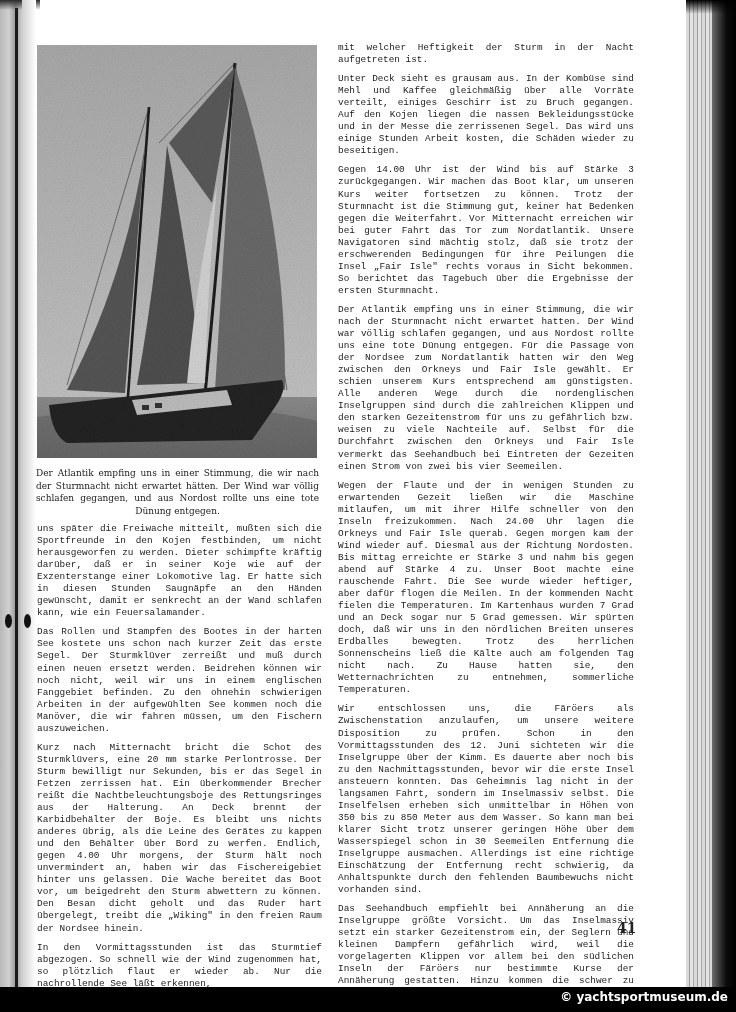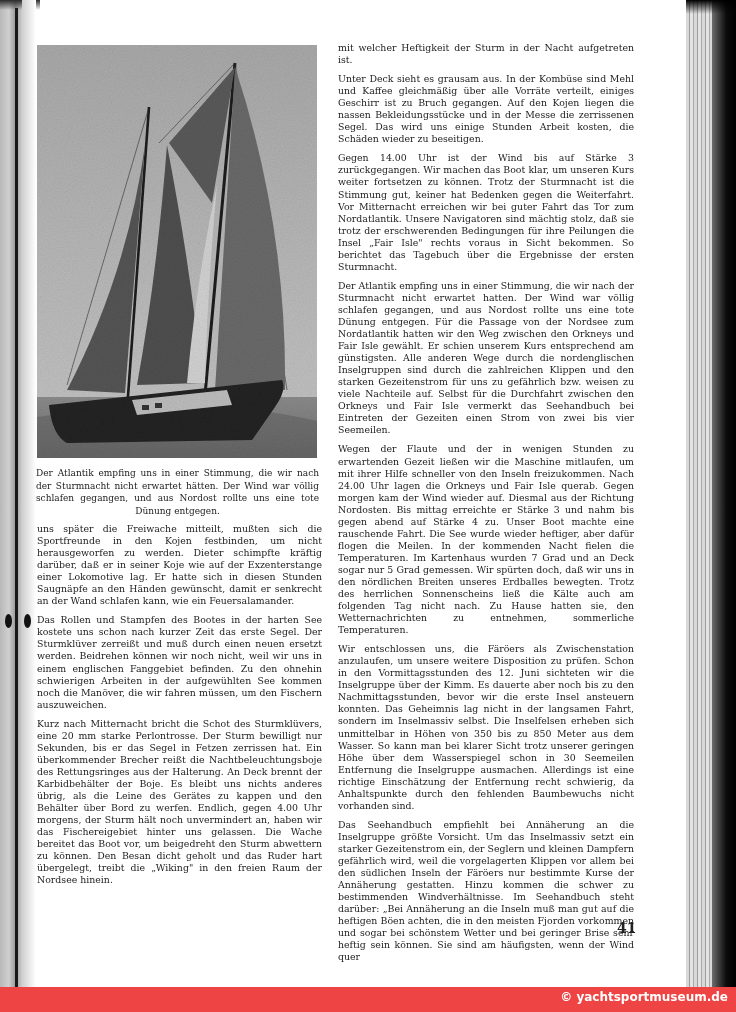--- a/index.html
+++ b/index.html
@@ -23,34 +23,34 @@
 
   
   .stack { position: absolute; left: 686px; top: 0; width: 50px; height: 987px;
     background: repeating-linear-gradient(90deg, #d9d9d9 0px, #d9d9d9 3px, #9c9c9c 3px, #9c9c9c 4px, #e4e4e4 4px, #e4e4e4 7px, #a9a9a9 7px, #a9a9a9 8px); }
   .stack-dark { position: absolute; left: 712px; top: 0; width: 24px; height: 987px;
     background: linear-gradient(90deg, #6d6d6d 0%, #3a3a3a 30%, #0b0b0b 60%, #000 100%); }
   .stack-top { position: absolute; left: 686px; top: 0; width: 50px; height: 14px;
     background: linear-gradient(180deg, #000, rgba(0,0,0,0)); }
 
   
-  .footer-band { position: absolute; left: 0; top: 987px; width: 736px; height: 25px; background: #ef4444; }
+  .footer-band { position: absolute; left: 0; top: 987px; width: 736px; height: 25px; background: #000000; }
   .watermark { position: absolute; right: 8px; top: 3px; color: #ffffff;
     font-family: "DejaVu Sans", "Liberation Sans", sans-serif; font-size: 12px; font-weight: bold; }
 
   
   .photo { position: absolute; left: 37px; top: 45px; width: 280px; height: 413px;
     background: #b9b9b9; overflow: hidden; }
   .photo svg { display: block; width: 100%; height: 100%; }
 
   .caption { position: absolute; left: 36px; top: 467px; width: 283px;
     font-size: 9px; line-height: 12.5px; text-align: justify; text-align-last: center; color: #222; }
 
   .col { position: absolute; font-size: 9.4px; line-height: 12.05px; text-align: justify; color: #1c1c1c; hyphens: manual; }
-  .col p { margin: 0 0 7px 0; }
+  .col p { margin: 0 0 7px 0; font-family: Liberation Mono, monospace; }
   .col-left { left: 37px; top: 523px; width: 285px; }
   .col-right { left: 338px; top: 42px; width: 296px; }
 
   .page-number { position: absolute; left: 617px; top: 920px; font-size: 14px; font-weight: bold; color: #222; }
 </style>
 </head>
 <body>
 
 <div class="scan">
 
@@ -112,20 +112,21 @@
       </g>
     </svg>
   </div>
 
   <div class="caption">Der Atlantik empfing uns in einer Stimmung, die wir nach der Sturmnacht nicht erwartet hätten. Der Wind war völlig schlafen gegangen, und aus Nordost rollte uns eine tote Dünung entgegen.</div>
 
   <div class="col col-left">
     <p>uns später die Freiwache mitteilt, mußten sich die Sportfreunde in den Kojen festbinden, um nicht herausgeworfen zu werden. Dieter schimpfte kräftig darüber, daß er in seiner Koje wie auf der Exzenterstange einer Lokomotive lag. Er hatte sich in diesen Stunden Saugnäpfe an den Händen gewünscht, damit er senkrecht an der Wand schlafen kann, wie ein Feuersalamander.</p>
     <p>Das Rollen und Stampfen des Bootes in der harten See kostete uns schon nach kurzer Zeit das erste Segel. Der Sturmklüver zerreißt und muß durch einen neuen ersetzt werden. Beidrehen können wir noch nicht, weil wir uns in einem englischen Fanggebiet befinden. Zu den ohnehin schwierigen Arbeiten in der aufgewühlten See kommen noch die Manöver, die wir fahren müssen, um den Fischern auszuweichen.</p>
     <p>Kurz nach Mitternacht bricht die Schot des Sturmklüvers, eine 20 mm starke Perlontrosse. Der Sturm bewilligt nur Sekunden, bis er das Segel in Fetzen zerrissen hat. Ein überkommender Brecher reißt die Nachtbeleuchtungsboje des Rettungsringes aus der Halterung. An Deck brennt der Karbidbehälter der Boje. Es bleibt uns nichts anderes übrig, als die Leine des Gerätes zu kappen und den Behälter über Bord zu werfen. Endlich, gegen 4.00 Uhr morgens, der Sturm hält noch unvermindert an, haben wir das Fischereigebiet hinter uns gelassen. Die Wache bereitet das Boot vor, um beigedreht den Sturm abwettern zu können. Den Besan dicht geholt und das Ruder hart übergelegt, treibt die „Wiking" in den freien Raum der Nordsee hinein.</p>
+    <p>In den Vormittagsstunden ist das Sturmtief abgezogen. So schnell wie der Wind zugenommen hat, so plötzlich flaut er wieder ab. Nur die nachrollende See läßt erkennen,</p>
   </div>
 
   <div class="col col-right">
     <p>mit welcher Heftigkeit der Sturm in der Nacht aufgetreten ist.</p>
     <p>Unter Deck sieht es grausam aus. In der Kombüse sind Mehl und Kaffee gleichmäßig über alle Vorräte verteilt, einiges Geschirr ist zu Bruch gegangen. Auf den Kojen liegen die nassen Bekleidungsstücke und in der Messe die zerrissenen Segel. Das wird uns einige Stunden Arbeit kosten, die Schäden wieder zu beseitigen.</p>
     <p>Gegen 14.00 Uhr ist der Wind bis auf Stärke 3 zurückgegangen. Wir machen das Boot klar, um unseren Kurs weiter fortsetzen zu können. Trotz der Sturmnacht ist die Stimmung gut, keiner hat Bedenken gegen die Weiterfahrt. Vor Mitternacht erreichen wir bei guter Fahrt das Tor zum Nordatlantik. Unsere Navigatoren sind mächtig stolz, daß sie trotz der erschwerenden Bedingungen für ihre Peilungen die Insel „Fair Isle" rechts voraus in Sicht bekommen. So berichtet das Tagebuch über die Ergebnisse der ersten Sturmnacht.</p>
     <p>Der Atlantik empfing uns in einer Stimmung, die wir nach der Sturmnacht nicht erwartet hatten. Der Wind war völlig schlafen gegangen, und aus Nordost rollte uns eine tote Dünung entgegen. Für die Passage von der Nordsee zum Nordatlantik hatten wir den Weg zwischen den Orkneys und Fair Isle gewählt. Er schien unserem Kurs entsprechend am günstigsten. Alle anderen Wege durch die nordenglischen Inselgruppen sind durch die zahlreichen Klippen und den starken Gezeitenstrom für uns zu gefährlich bzw. weisen zu viele Nachteile auf. Selbst für die Durchfahrt zwischen den Orkneys und Fair Isle vermerkt das Seehandbuch bei Eintreten der Gezeiten einen Strom von zwei bis vier Seemeilen.</p>
     <p>Wegen der Flaute und der in wenigen Stunden zu erwartenden Gezeit ließen wir die Maschine mitlaufen, um mit ihrer Hilfe schneller von den Inseln freizukommen. Nach 24.00 Uhr lagen die Orkneys und Fair Isle querab. Gegen morgen kam der Wind wieder auf. Diesmal aus der Richtung Nordosten. Bis mittag erreichte er Stärke 3 und nahm bis gegen abend auf Stärke 4 zu. Unser Boot machte eine rauschende Fahrt. Die See wurde wieder heftiger, aber dafür flogen die Meilen. In der kommenden Nacht fielen die Temperaturen. Im Kartenhaus wurden 7 Grad und an Deck sogar nur 5 Grad gemessen. Wir spürten doch, daß wir uns in den nördlichen Breiten unseres Erdballes bewegten. Trotz des herrlichen Sonnenscheins ließ die Kälte auch am folgenden Tag nicht nach. Zu Hause hatten sie, den Wetternachrichten zu entnehmen, sommerliche Temperaturen.</p>
     <p>Wir entschlossen uns, die Färöers als Zwischenstation anzulaufen, um unsere weitere Disposition zu prüfen. Schon in den Vormittagsstunden des 12. Juni sichteten wir die Inselgruppe über der Kimm. Es dauerte aber noch bis zu den Nachmittagsstunden, bevor wir die erste Insel ansteuern konnten. Das Geheimnis lag nicht in der langsamen Fahrt, sondern im Inselmassiv selbst. Die Inselfelsen erheben sich unmittelbar in Höhen von 350 bis zu 850 Meter aus dem Wasser. So kann man bei klarer Sicht trotz unserer geringen Höhe über dem Wasserspiegel schon in 30 Seemeilen Entfernung die Inselgruppe ausmachen. Allerdings ist eine richtige Einschätzung der Entfernung recht schwierig, da Anhaltspunkte durch den fehlenden Baumbewuchs nicht vorhanden sind.</p>
     <p>Das Seehandbuch empfiehlt bei Annäherung an die Inselgruppe größte Vorsicht. Um das Inselmassiv setzt ein starker Gezeitenstrom ein, der Seglern und kleinen Dampfern gefährlich wird, weil die vorgelagerten Klippen vor allem bei den südlichen Inseln der Färöers nur bestimmte Kurse der Annäherung gestatten. Hinzu kommen die schwer zu bestimmenden Windverhältnisse. Im Seehandbuch steht darüber: „Bei Annäherung an die Inseln muß man gut auf die heftigen Böen achten, die in den meisten Fjorden vorkommen und sogar bei schönstem Wetter und bei geringer Brise sehr heftig sein können. Sie sind am häufigsten, wenn der Wind quer</p>

